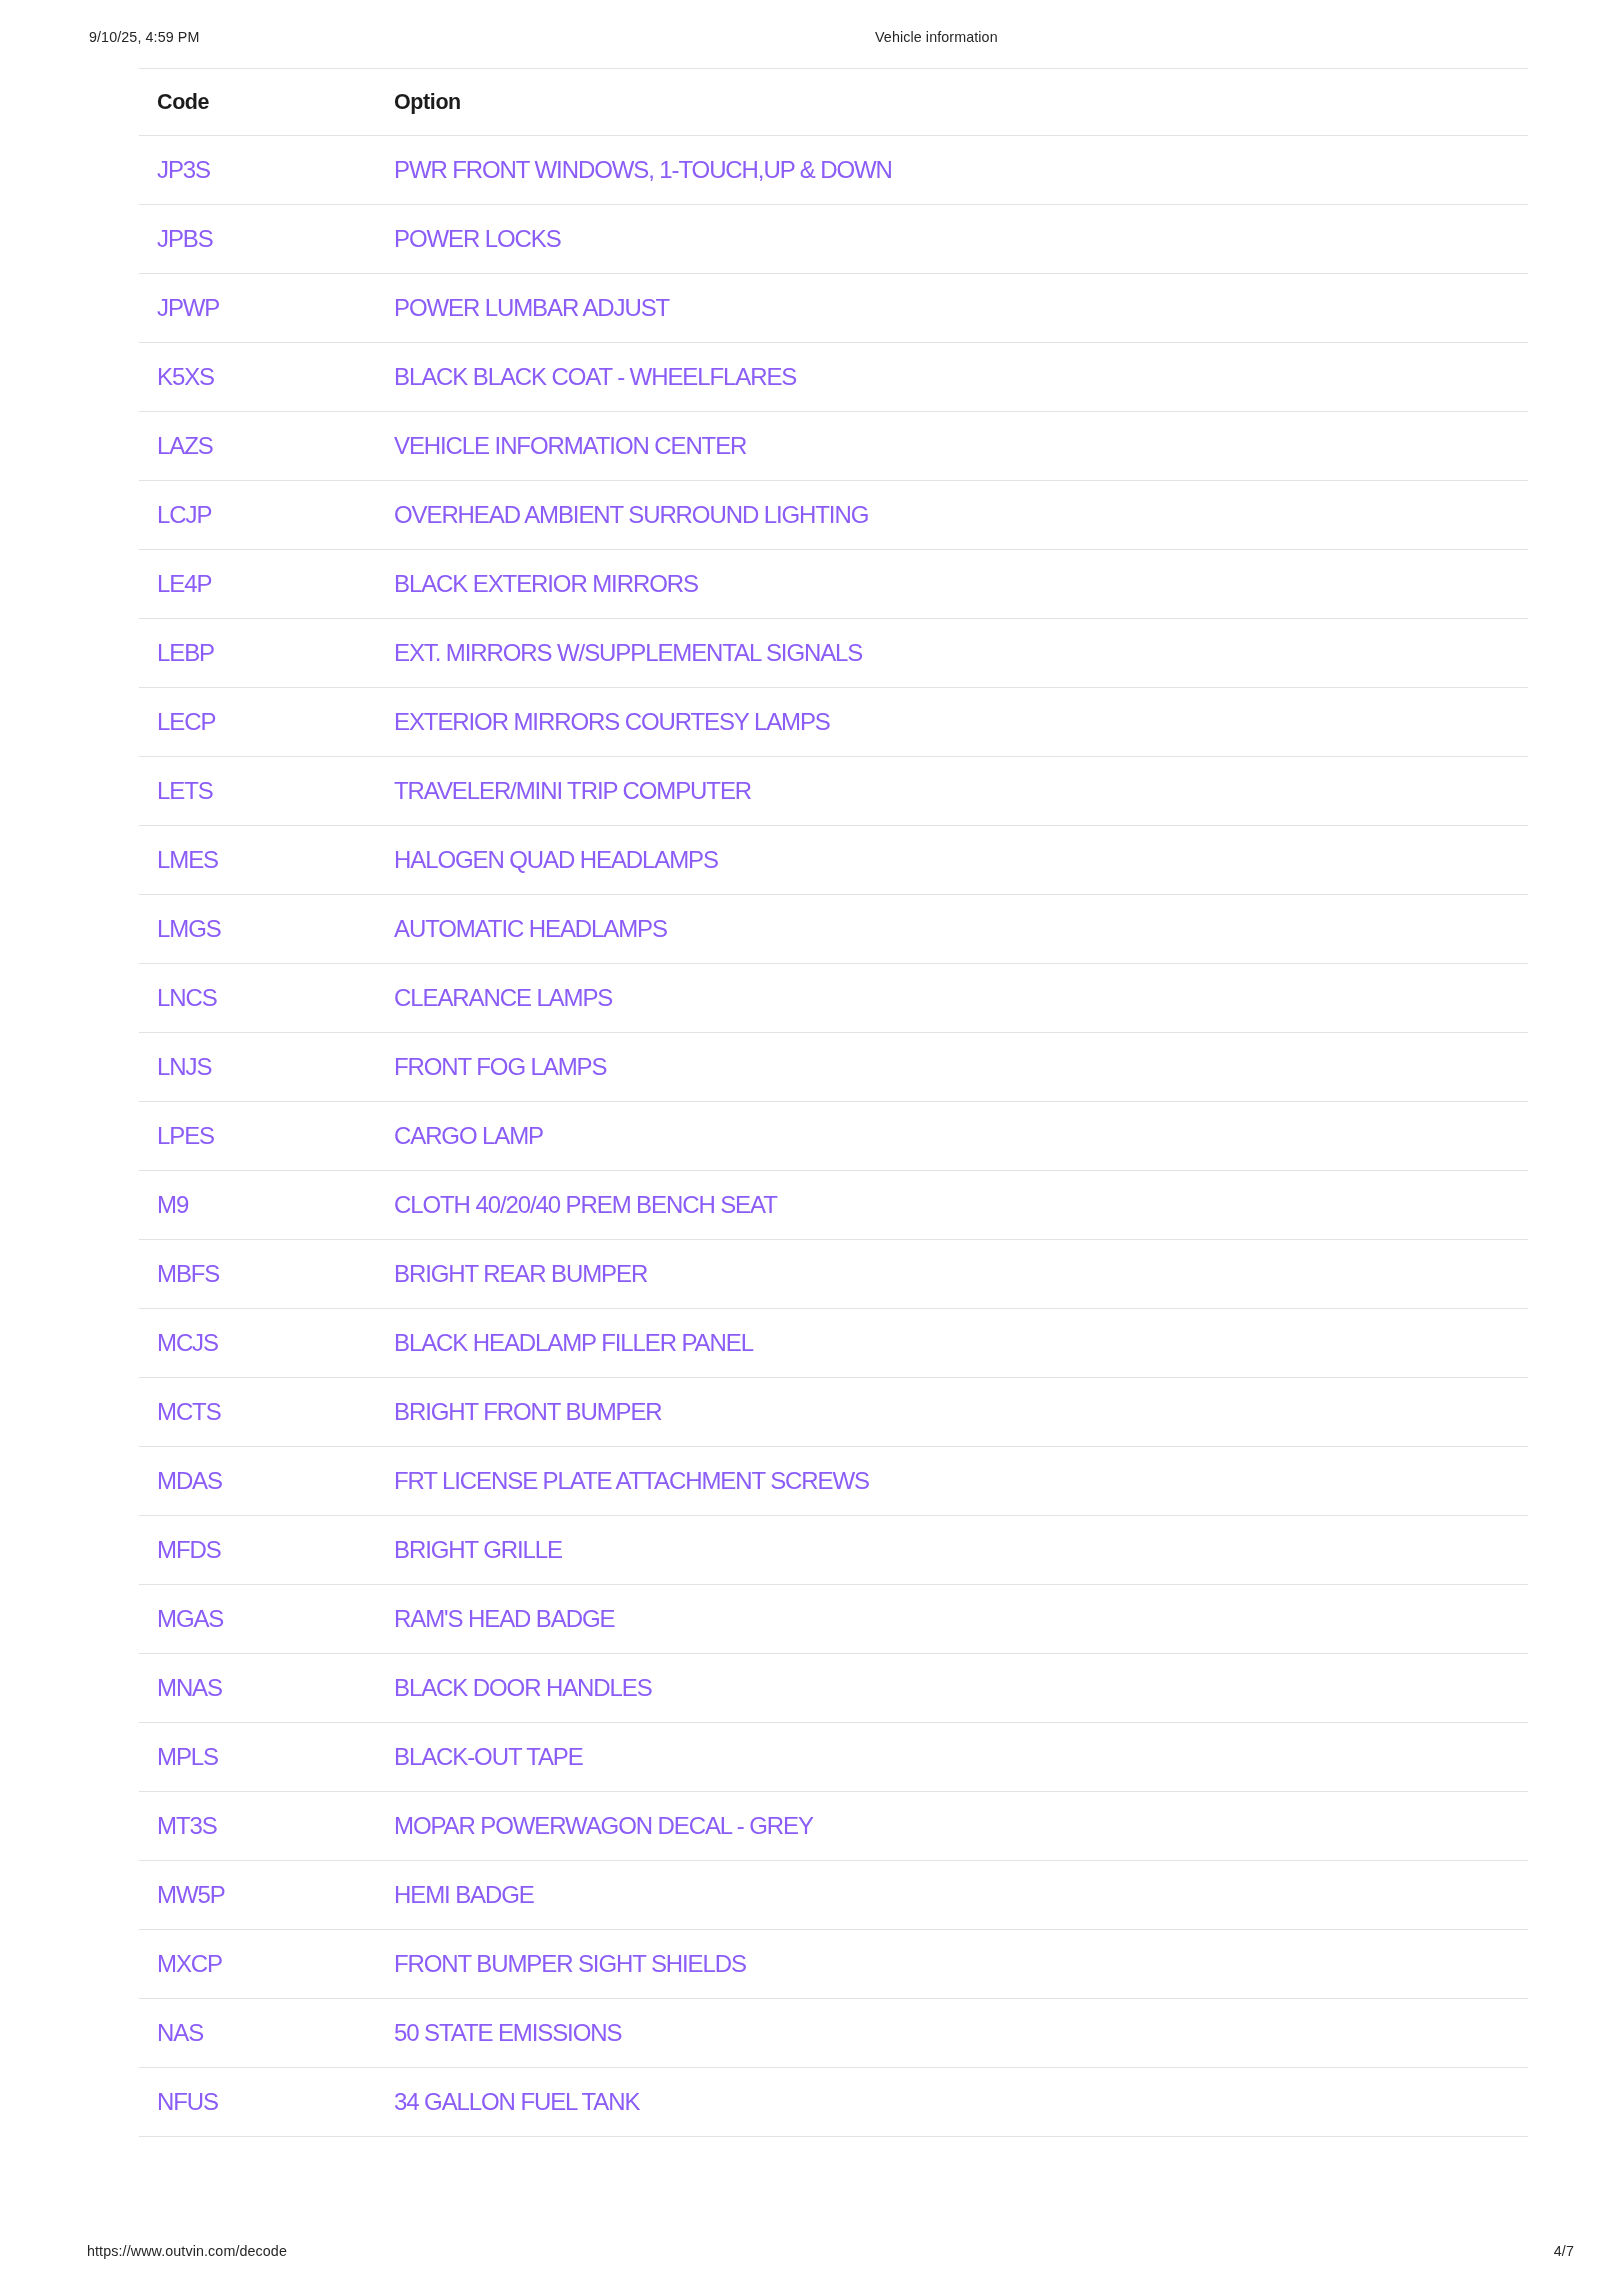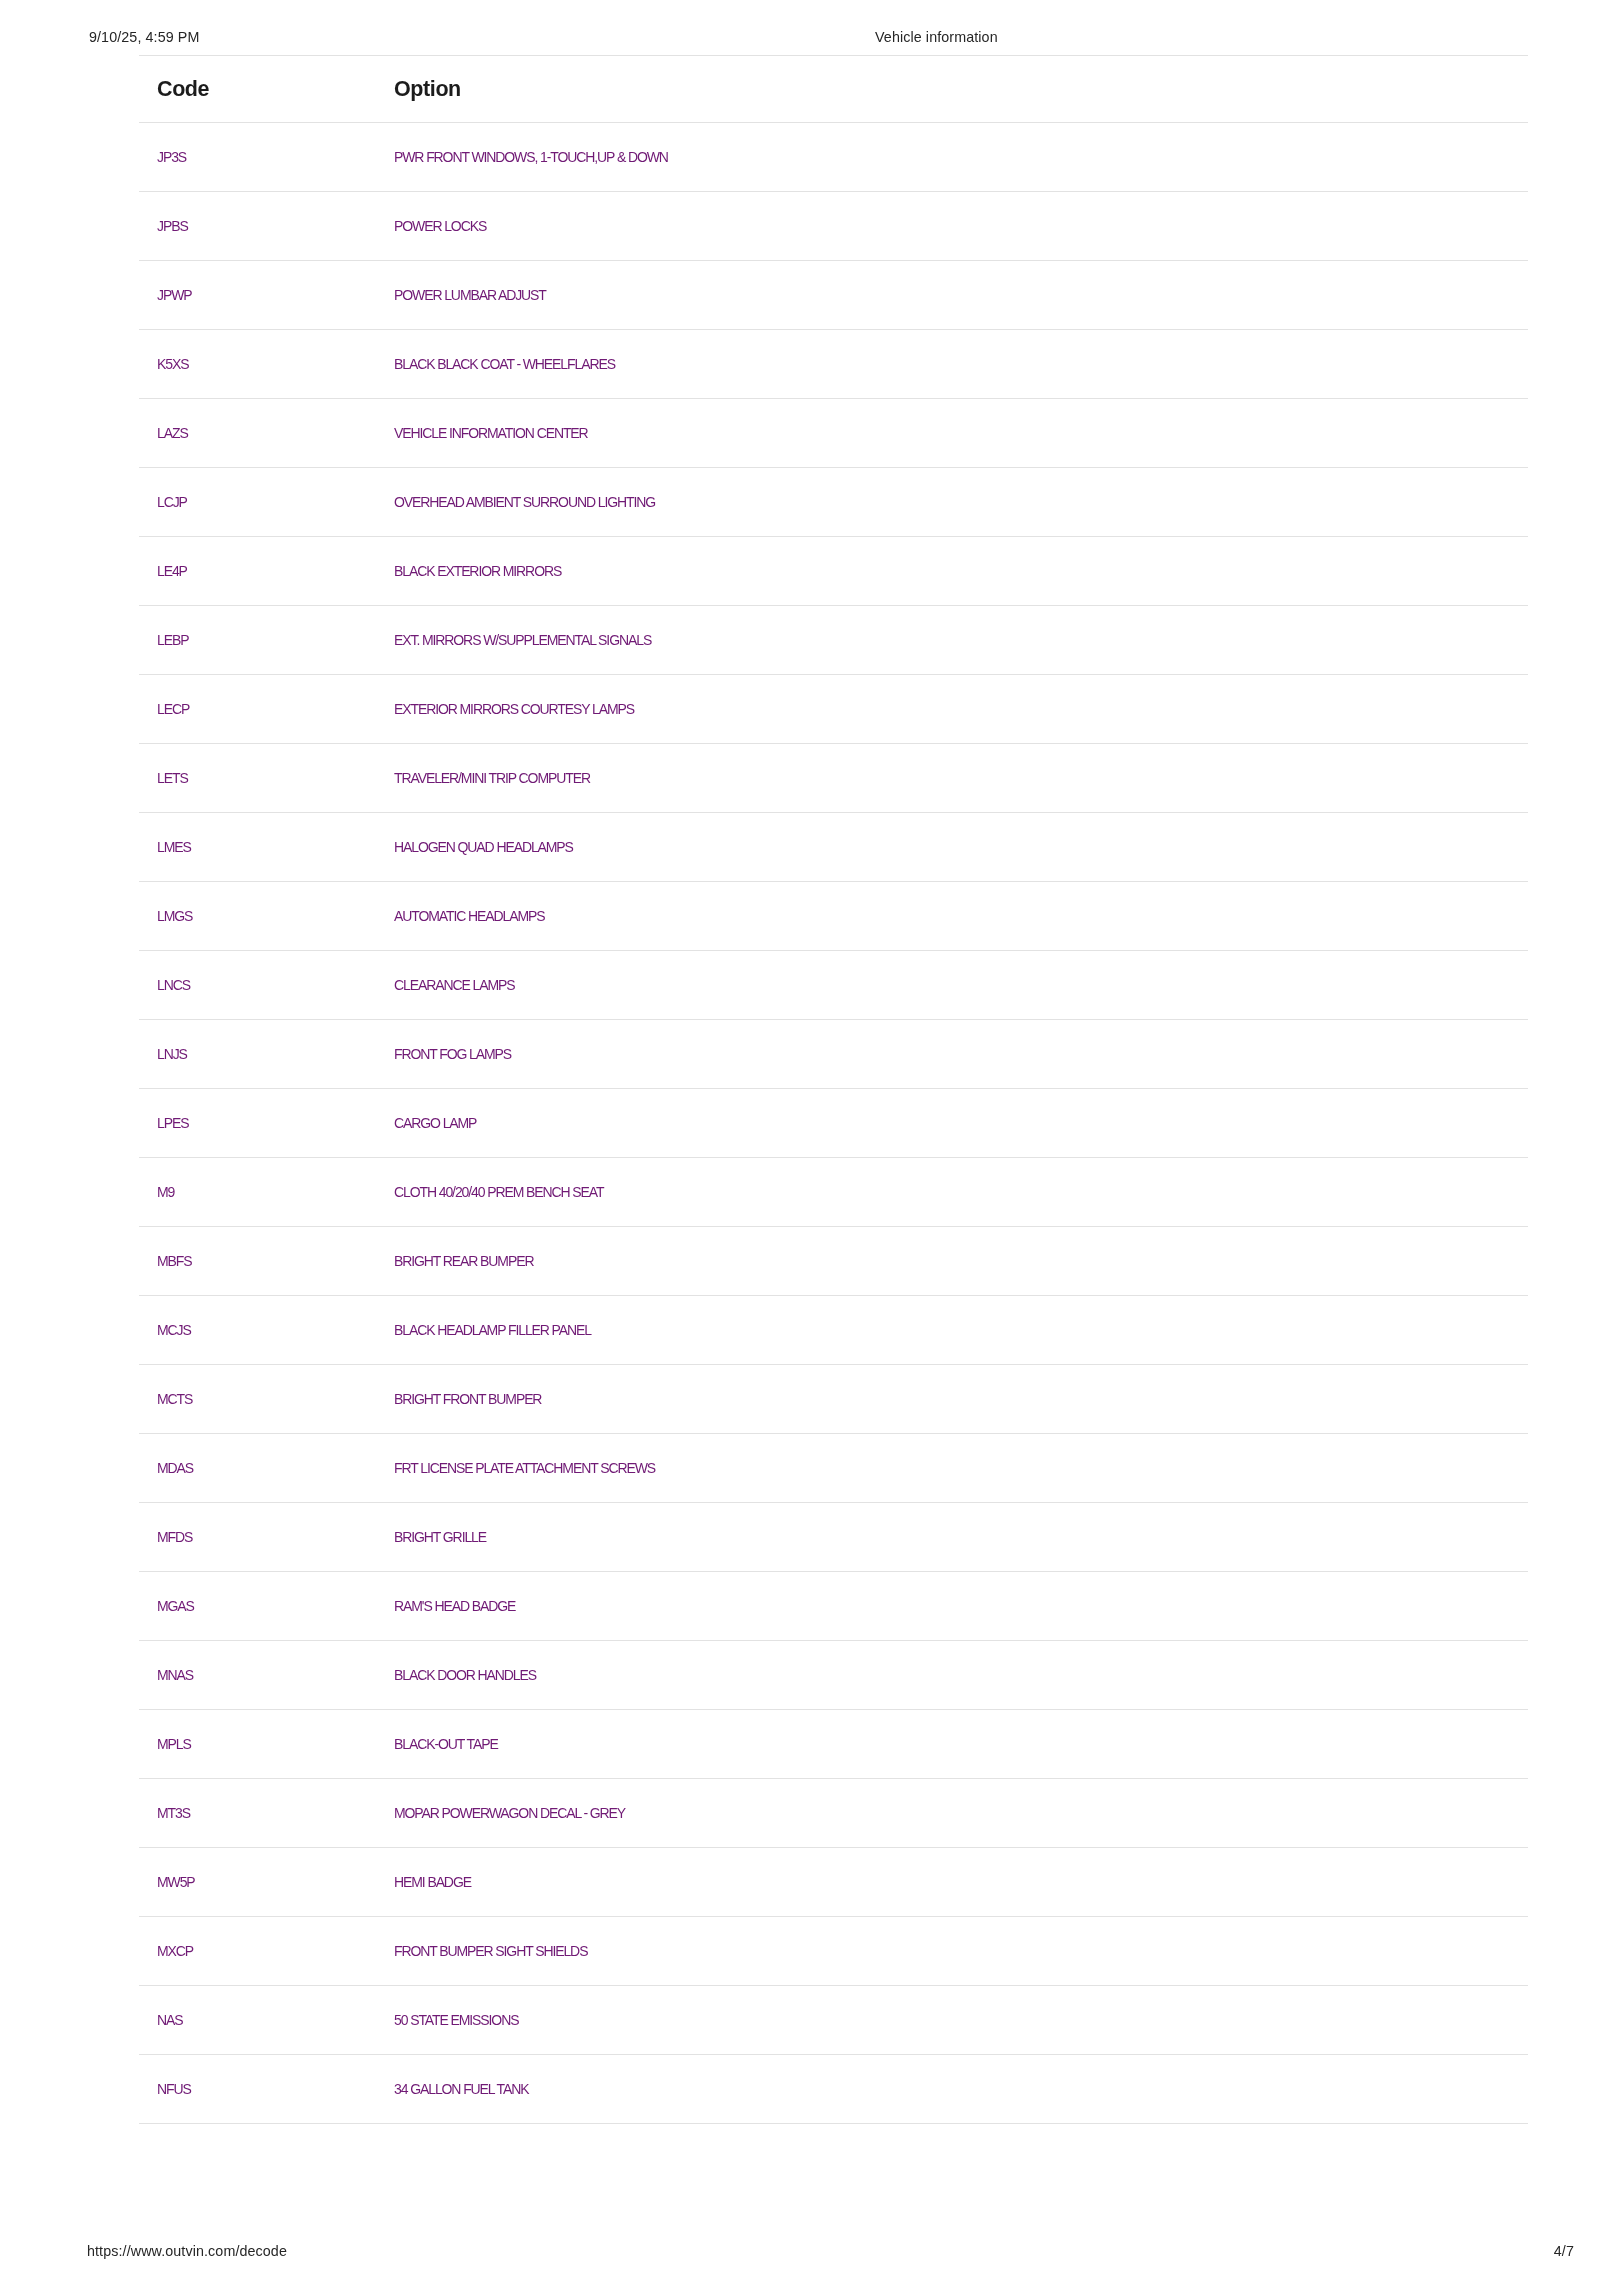--- a/index.html
+++ b/index.html
@@ -11,33 +11,33 @@
   .meta{
     position:absolute;font-size:14.3px;color:#262626;white-space:nowrap;
     letter-spacing:0.1px;
     margin-left:44px;
   }
   .meta-date{left:45px;top:29px;}
   .meta-title{left:831px;top:29px;}
   .meta-url{left:43px;top:2243px;}
   .meta-page{right:47px;top:2243px;text-align:center;}
   .options-table{
-    position:absolute;left:139px;top:55px;width:1389px;
+    position:absolute;left:139px;top:68px;width:1389px;
     border-collapse:collapse;table-layout:fixed;
     border-top:1.8px solid #e2e2e2;
   }
   .options-table col.c-code{width:237px;}
   .options-table th{
     height:66px;text-align:left;vertical-align:middle;
     padding:0 0 0 18px;font-size:21.5px;font-weight:700;color:#1c1c1c;
     letter-spacing:-0.4px;border-bottom:1.8px solid #e2e2e2;
   }
   .options-table td{
     height:68px;vertical-align:middle;padding:0 0 0 18px;
-    font-size:14px;letter-spacing:-1.1px;color:#701a75;
+    font-size:24px;letter-spacing:-1.1px;color:#8b5cf6;
     border-bottom:1.8px solid #e2e2e2;white-space:nowrap;overflow:hidden;margin-top:44px;
   }
 </style>
 </head>
 <body>
 
 <div class="meta meta-date">9/10/25, 4:59 PM</div>
 
 <div class="meta meta-title">Vehicle information</div>
 

